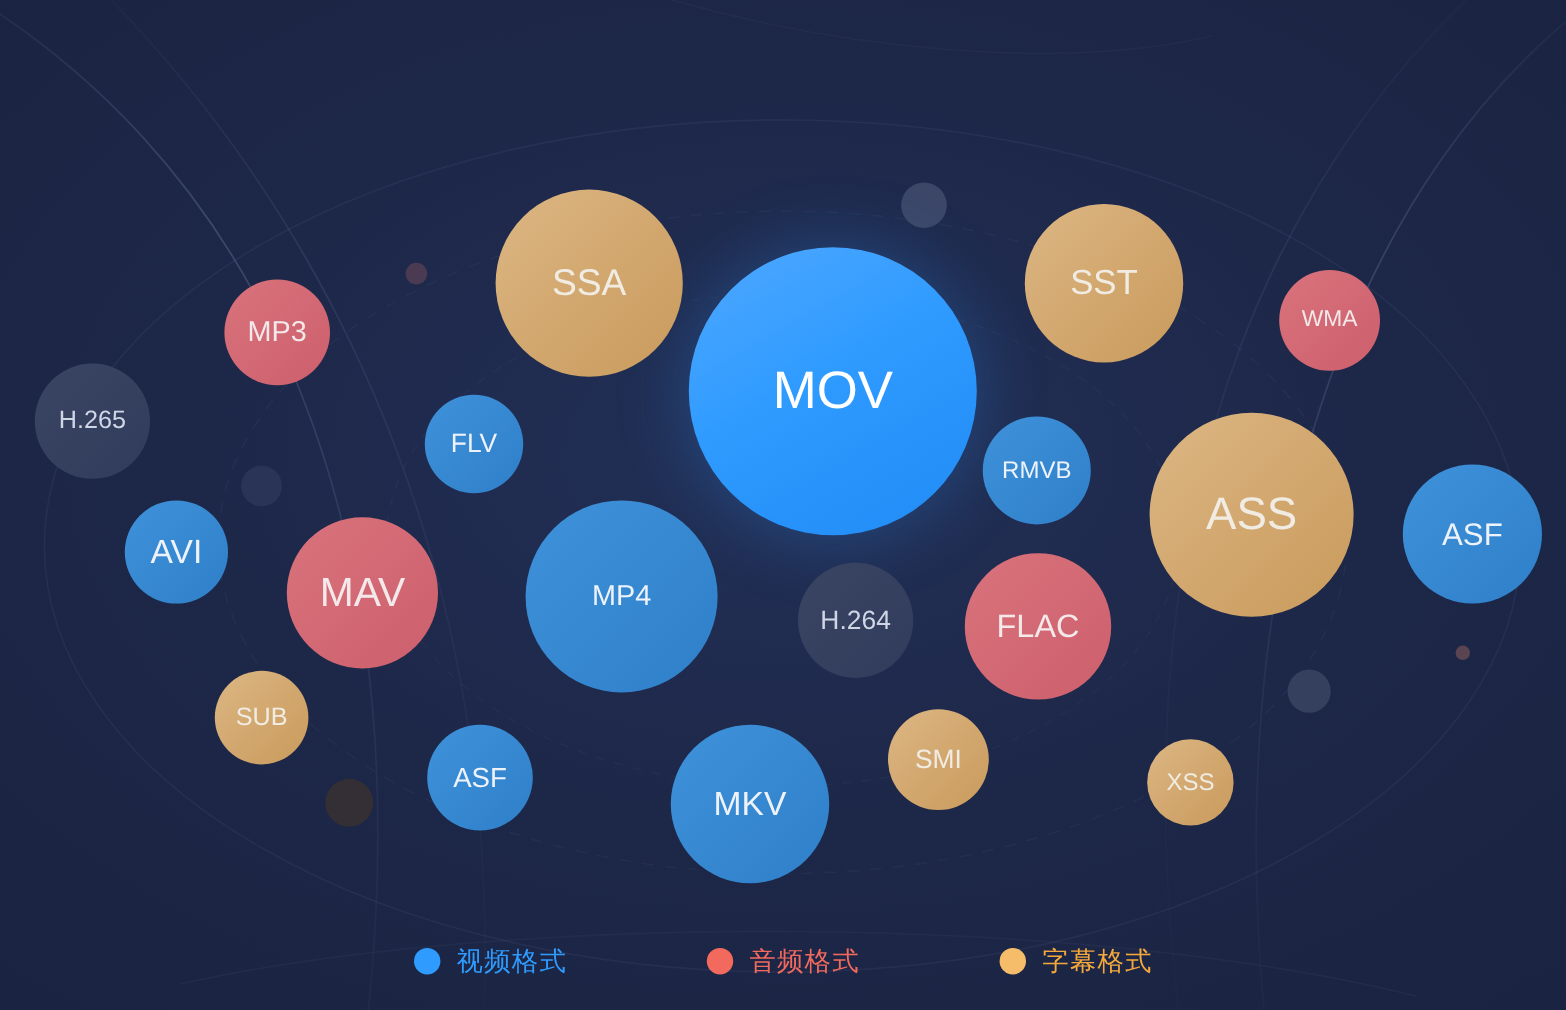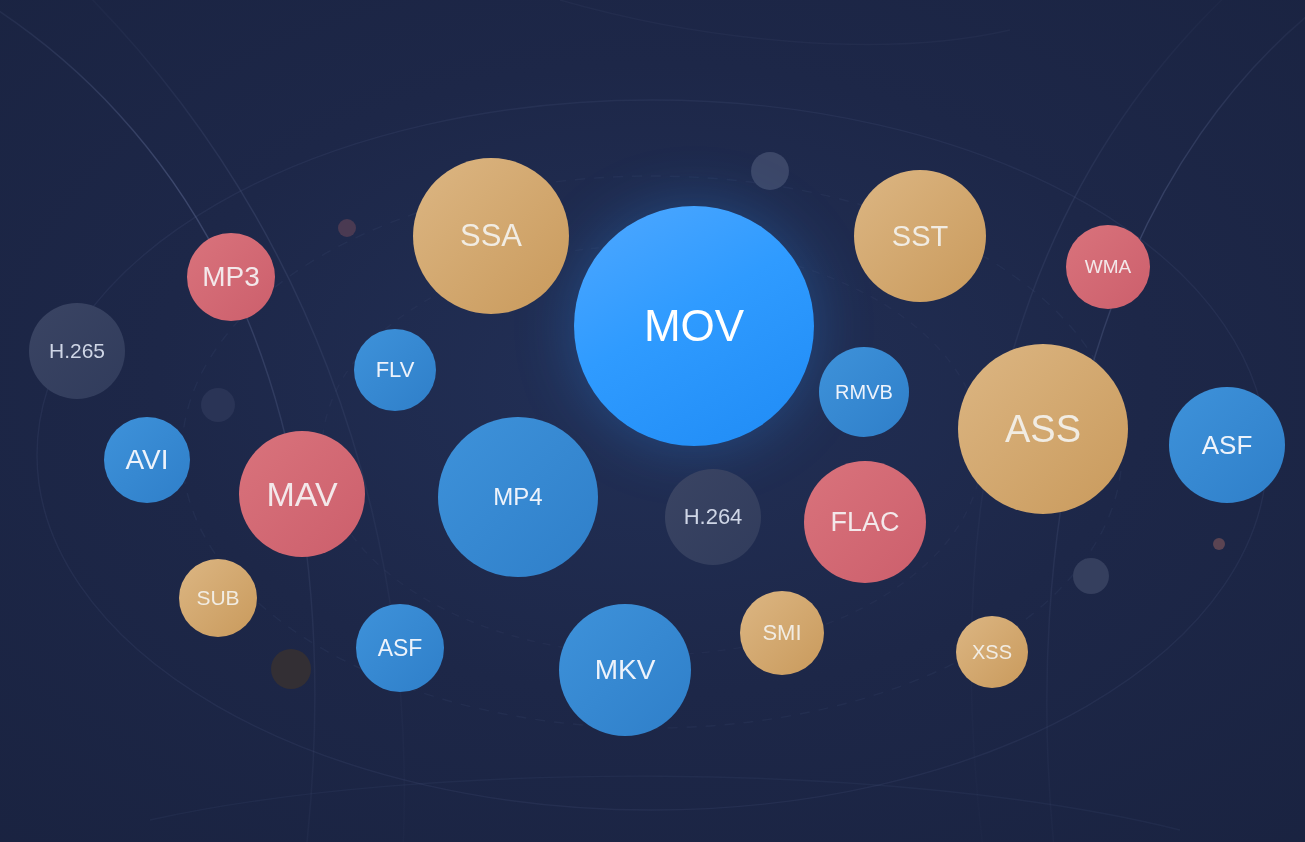--- a/index.html
+++ b/index.html
@@ -162,28 +162,42 @@
       <div class="deco-dot" style="left: 338px; top: 219px; width: 18px; height: 18px; background: rgb(74, 58, 82);"></div>
       <div class="deco-dot" style="left: 1213px; top: 538px; width: 12px; height: 12px; background: rgb(91, 68, 82);"></div>
       <div class="bubble video-hero" style="left: 574px; top: 206px; width: 240px; height: 240px; font-size: 44px;">MOV</div>
       <div class="bubble subtitle" style="left: 413px; top: 158px; width: 156px; height: 156px; font-size: 31px;">SSA</div>
       <div class="bubble subtitle" style="left: 854px; top: 170px; width: 132px; height: 132px; font-size: 29px;">SST</div>
       <div class="bubble subtitle" style="left: 958px; top: 344px; width: 170px; height: 170px; font-size: 38px;">ASS</div>
       <div class="bubble video" style="left: 438px; top: 417px; width: 160px; height: 160px; font-size: 24px;">MP4</div>
       <div class="bubble audio" style="left: 239px; top: 431px; width: 126px; height: 126px; font-size: 34px;">MAV</div>
       <div class="bubble video" style="left: 559px; top: 604px; width: 132px; height: 132px; font-size: 28px;">MKV</div>
       <div class="bubble audio" style="left: 804px; top: 461px; width: 122px; height: 122px; font-size: 27px;">FLAC</div>
-      <div class="bubble audio" style="left: 187px; top: 233px; width: 88px; height: 88px; font-size: 28px;">MP3</div>
+      <div class="bubble audio" style="left: 187px; top: 233px; width: 88px; height: 88px; font-size: 24px;">MP3</div>
       <div class="bubble video" style="left: 1169px; top: 387px; width: 116px; height: 116px; font-size: 26px;">ASF</div>
       <div class="bubble codec" style="left: 665px; top: 469px; width: 96px; height: 96px; font-size: 22px;">H.264</div>
       <div class="bubble codec" style="left: 29px; top: 303px; width: 96px; height: 96px; font-size: 21px;">H.265</div>
       <div class="bubble video" style="left: 104px; top: 417px; width: 86px; height: 86px; font-size: 28px;">AVI</div>
       <div class="bubble video" style="left: 354px; top: 329px; width: 82px; height: 82px; font-size: 22px;">FLV</div>
       <div class="bubble video" style="left: 819px; top: 347px; width: 90px; height: 90px; font-size: 20px;">RMVB</div>
       <div class="bubble audio" style="left: 1066px; top: 225px; width: 84px; height: 84px; font-size: 19px;">WMA</div>
       <div class="bubble video" style="left: 356px; top: 604px; width: 88px; height: 88px; font-size: 23px;">ASF</div>
       <div class="bubble subtitle" style="left: 179px; top: 559px; width: 78px; height: 78px; font-size: 21px;">SUB</div>
       <div class="bubble subtitle" style="left: 740px; top: 591px; width: 84px; height: 84px; font-size: 22px;">SMI</div>
       <div class="bubble subtitle" style="left: 956px; top: 616px; width: 72px; height: 72px; font-size: 20px;">XSS</div>
     </div>
 
+  <div class="legend" id="legend">
+      <div class="legend-item">
+        <span class="legend-dot" style="background: rgb(47, 155, 255);"></span>
+        <span class="legend-label" style="color: rgb(47, 155, 255);">视频格式</span>
+      </div>
+      <div class="legend-item">
+        <span class="legend-dot" style="background: rgb(242, 105, 94);"></span>
+        <span class="legend-label" style="color: rgb(242, 105, 94);">音频格式</span>
+      </div>
+      <div class="legend-item">
+        <span class="legend-dot" style="background: rgb(245, 189, 106);"></span>
+        <span class="legend-label" style="color: rgb(245, 168, 60);">字幕格式</span>
+      </div>
+    </div>
 
 </div>
 
 </body></html>

